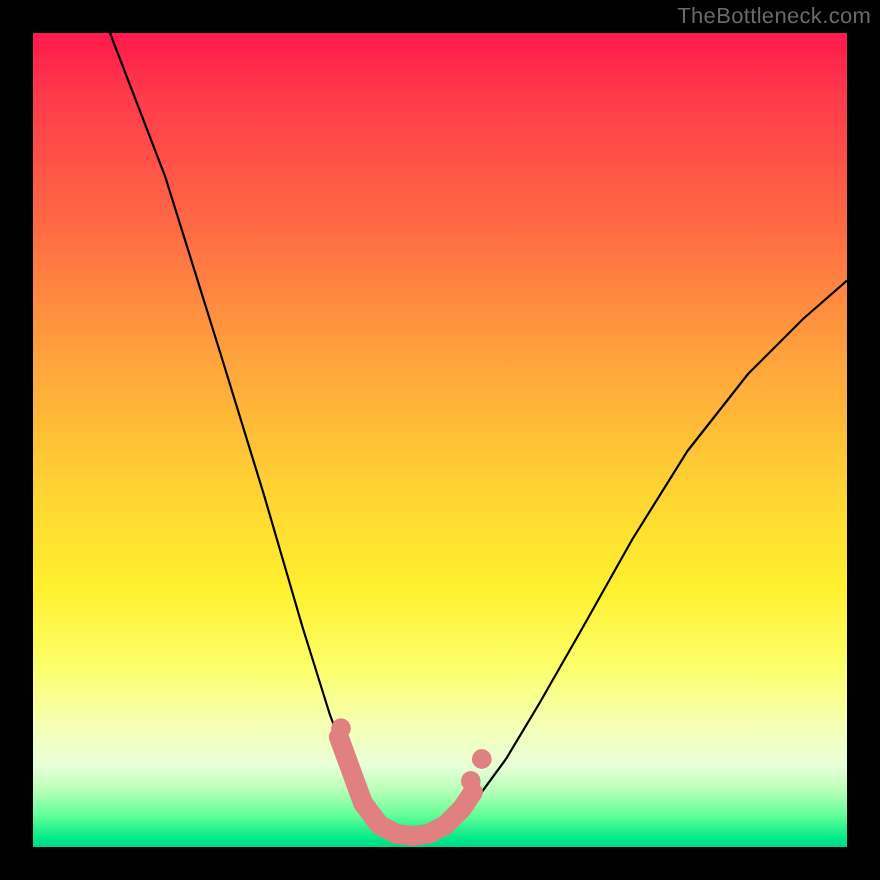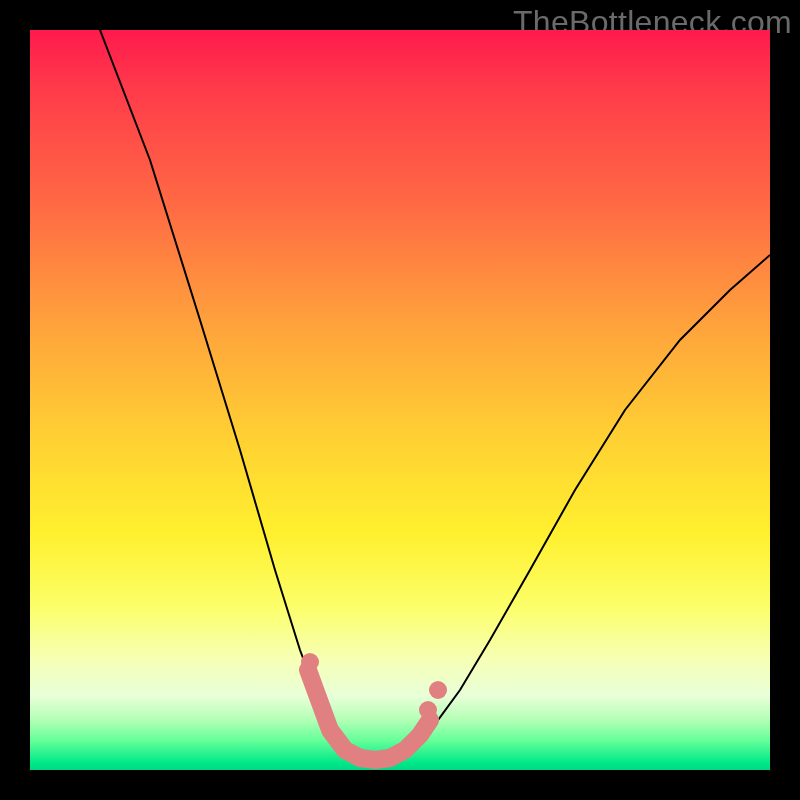--- a/index.html
+++ b/index.html
@@ -41,21 +41,21 @@
       #66ff99 96%,
       #00e989 99%,
       #00d884 100%
     );
   }
   .watermark {
     position: absolute;
     top: 4px;
     right: 8px;
     color: #6a6a6a;
-    font-size: 32px;
+    font-size: 20px;
     font-weight: 400;
     letter-spacing: 0.3px;
     user-select: none;
   }
   svg.curve {
     position: absolute;
     left: 0;
     top: 0;
     width: 740px;
     height: 740px;

